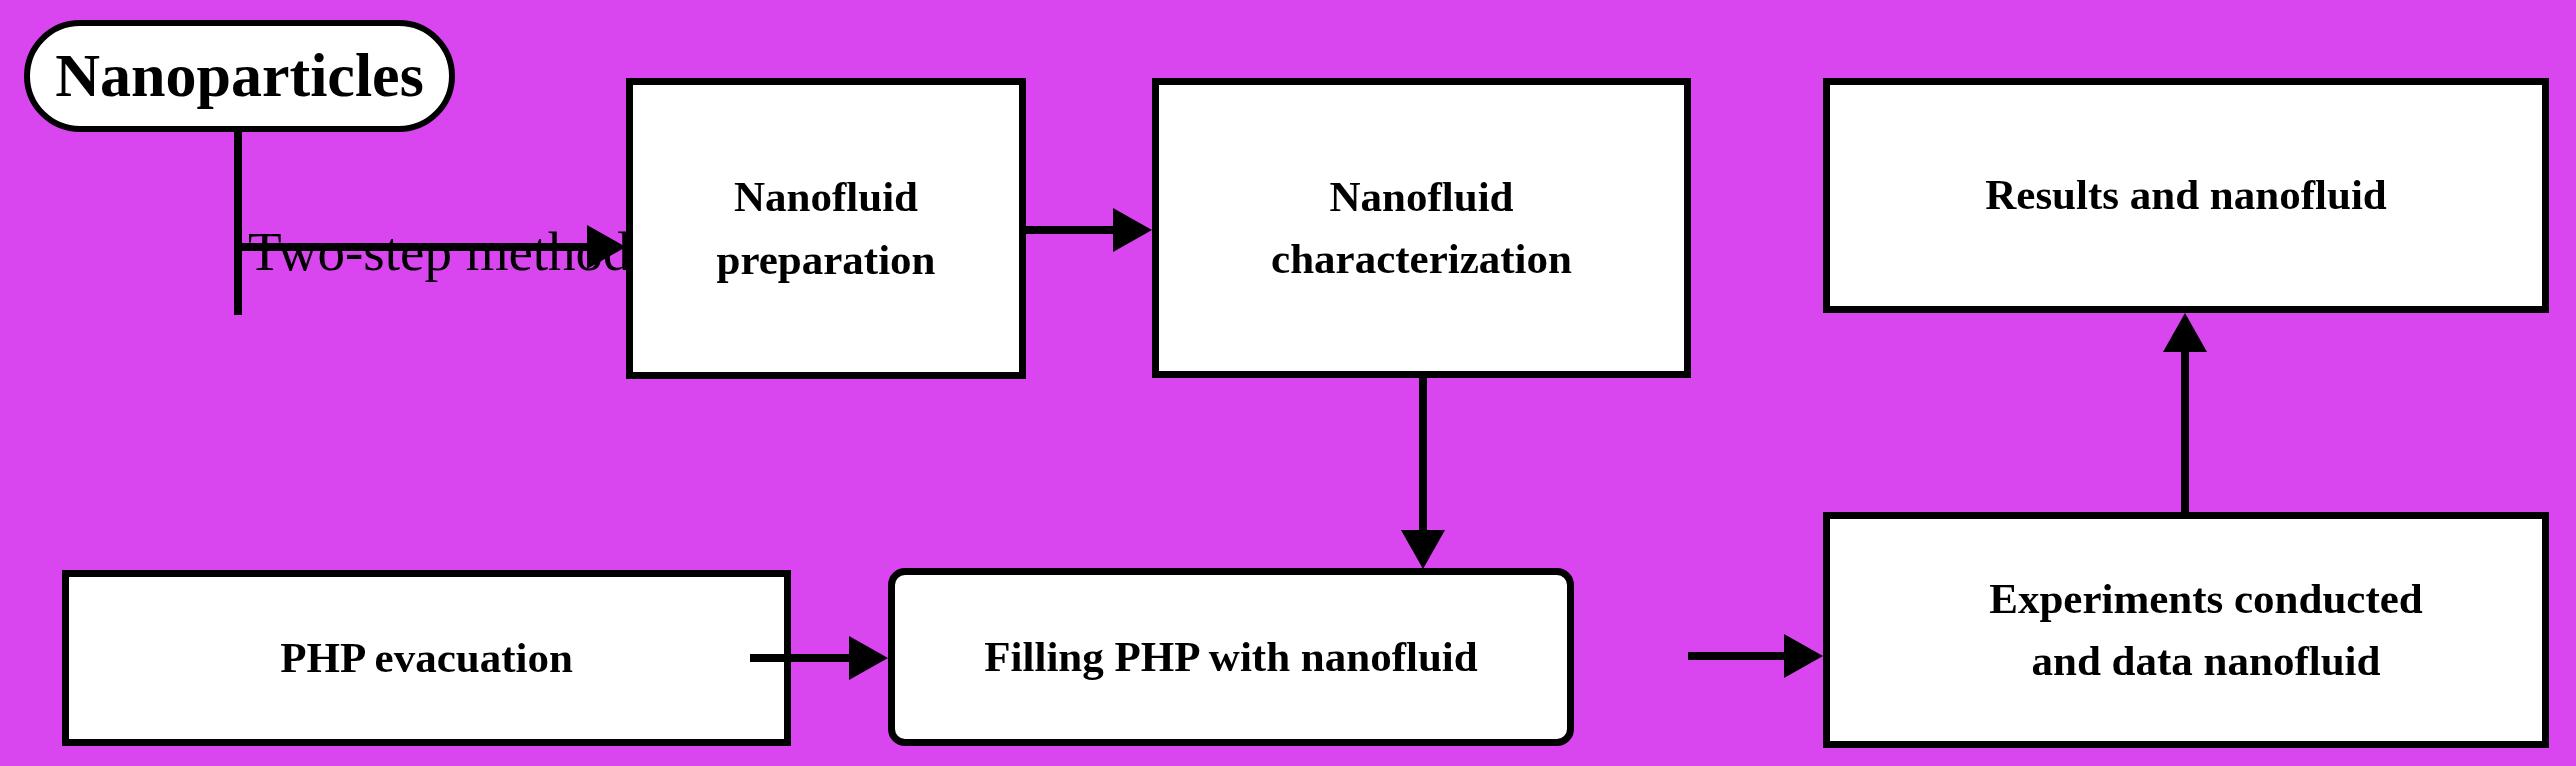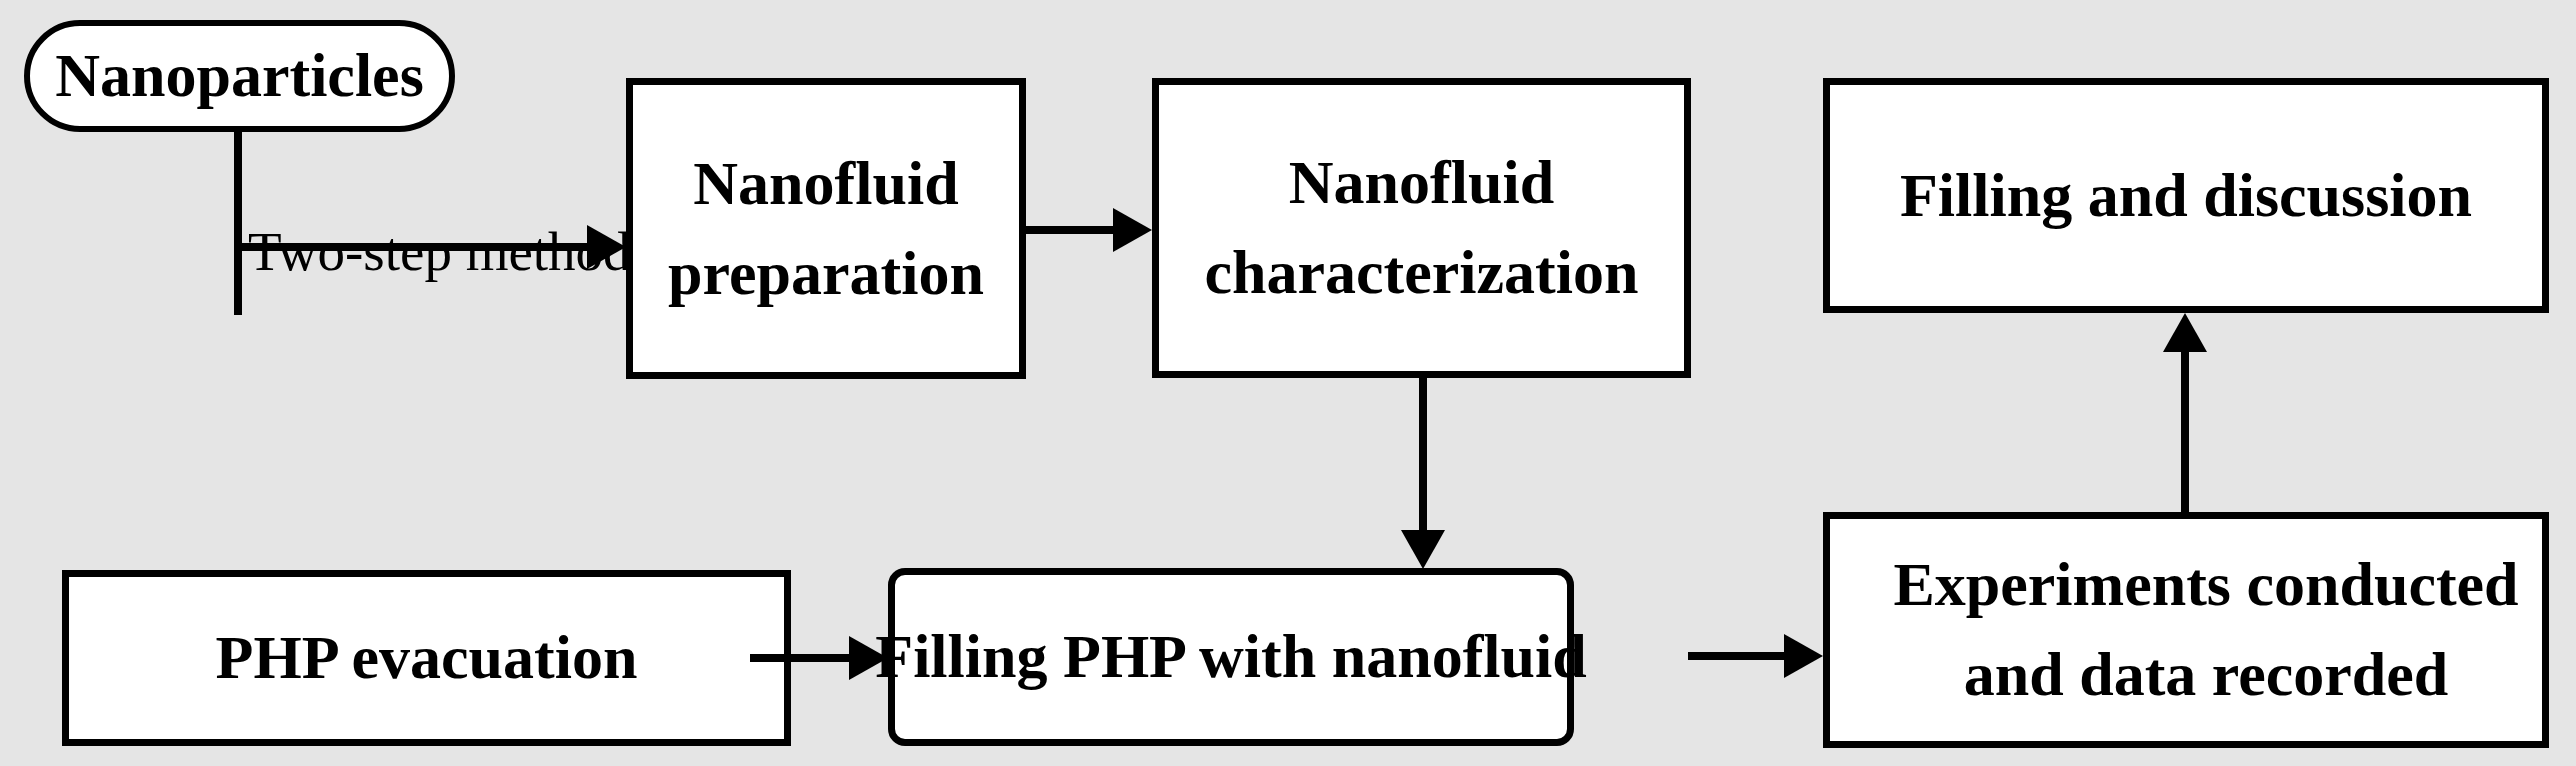--- a/index.html
+++ b/index.html
@@ -1,37 +1,37 @@
 <!DOCTYPE html>
 <html style="font-size:10px"><head>
 <meta charset="utf-8">
 <style>
   html, body { margin: 0; padding: 0; background: #ffffff; }
   #canvas {
     position: relative;
     width: 2576px;
     height: 766px;
-    background: #e5e5e5;
+    background: #d946ef;
     overflow: hidden;
     font-family: "Liberation Serif", "DejaVu Serif", serif;
     color: #000000;
   }
   
   .node {
     position: absolute;
     box-sizing: border-box;
     background: #ffffff;
     border: 7.5px solid #000000;
     display: flex;
     flex-direction: column;
     align-items: center;
     justify-content: center;
     text-align: center;
     font-weight: bold;
-    font-size: 62px;
+    font-size: 43px;
     line-height: 1.45;
     white-space: nowrap;
   }
   .stadium {
     border-width: 6.2px;
     border-radius: 623px;
     font-size: 62px;
   }
   #node-nanoparticles { left: 24px;   top: 20px;  width: 431px;  height: 112px; }
   #node-di-water      { left: 25px;   top: 312px; width: 414px;  height: 109px; }
@@ -105,34 +105,34 @@
     <span class="label-line">Nanofluid</span>
     <span class="label-line">preparation</span>
   </div>
 
   <div class="node" id="node-characterization">
     <span class="label-line">Nanofluid</span>
     <span class="label-line">characterization</span>
   </div>
 
   <div class="node" id="node-results">
-    <span class="label-line">Filling and discussion</span>
+    <span class="label-line">Results and nanofluid</span>
   </div>
 
   <div class="node" id="node-php-evacuation">
     <span class="label-line">PHP evacuation</span>
   </div>
 
   <div class="node" id="node-filling-php">
     <span class="label-line">Filling PHP with nanofluid</span>
   </div>
 
   <div class="node" id="node-experiments">
     <span class="label-line">Experiments conducted</span>
-    <span class="label-line">and data recorded</span>
+    <span class="label-line">and data nanofluid</span>
   </div>
 
   <div class="line" id="arrow1-line"></div>
   <div class="arrowhead ah-right" id="arrow1-head"></div>
 
   <div class="line" id="arrow2-line"></div>
   <div class="arrowhead ah-down" id="arrow2-head"></div>
 
   <div class="line" id="arrow3-line"></div>
   <div class="arrowhead ah-right" id="arrow3-head"></div>

